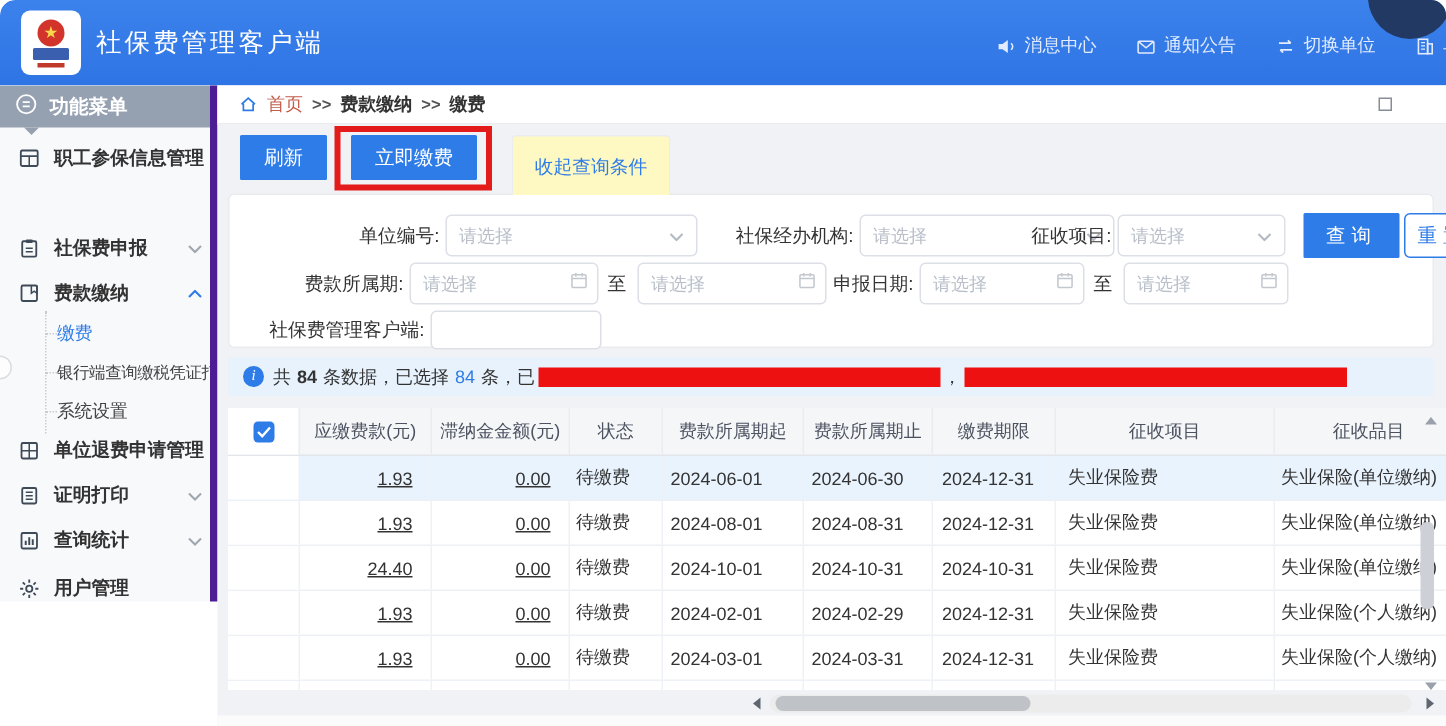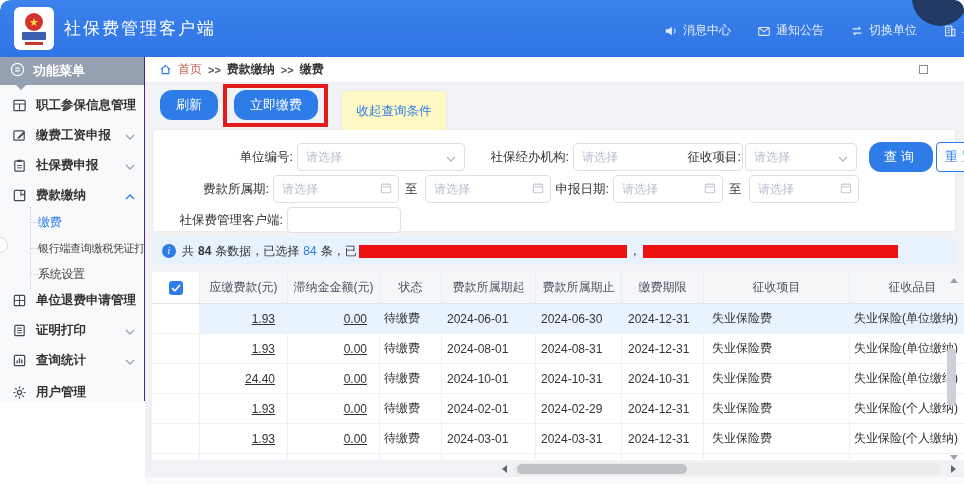--- a/index.html
+++ b/index.html
@@ -22,21 +22,21 @@
     letter-spacing:2px; font-weight:500; }
   .hdr-nav { position:absolute; left:664px; top:22px; display:flex; gap:26px;
     color:#e2ecfe; font-size:12px; white-space:nowrap; }
   .hdr-nav-item { display:flex; align-items:center; gap:5px; cursor:pointer; }
   .hdr-nav-item svg { display:block; }
   .hdr-bubble { position:absolute; left:912px; top:-30px; width:56px; height:56px;
     border-radius:50%; background:#223a63; }
 
   
   .sidebar { position:absolute; left:0; top:57px; width:145px; height:344px;
-    background:#f8f9fb; border-right:1px solid #4c1d95; overflow:hidden; }
+    background:#f8f9fb; border-right:5px solid #4c1d95; overflow:hidden; }
   .menu-band { position:absolute; left:0; top:0; width:145px; height:28px;
     background:#95a0b1; color:#fff; display:flex; align-items:center; gap:8px;
     padding-left:10px; font-size:13px; font-weight:bold; }
   .menu-band-tri { position:absolute; left:16px; top:28px; width:0; height:0;
     border:5px solid transparent; border-top-color:#95a0b1; }
   .s-item { position:absolute; left:0; width:145px; height:30px; display:flex;
     align-items:center; padding-left:12px; cursor:pointer; }
   .s-ico { width:15px; height:15px; color:#3f4a58; flex:0 0 15px; }
   .s-ico svg { display:block; }
   .s-lbl { margin-left:9px; font-size:12.5px; color:#333; font-weight:600;
@@ -63,21 +63,21 @@
     background:#f0f2f5; }
   .crumb-bar { position:absolute; left:0; top:0; width:819px; height:26px;
     background:#fff; border-bottom:1px solid #e9ebee; display:flex;
     align-items:center; padding-left:14px; gap:6px; font-size:12px; }
   .crumb-home { color:#c45c4a; cursor:pointer; }
   .crumb-sep { color:#555; font-size:11px; font-weight:bold; }
   .crumb-item { color:#333; font-weight:700; }
   .win-square { position:absolute; right:36px; top:8px; width:9px; height:9px;
     border:1.5px solid #878d96; background:#fff; }
 
-  .btn { border:none; border-radius:12px; background:#2e7ce8; color:#fff;
+  .btn { border:none; border-radius:1px; background:#2e7ce8; color:#fff;
     font-size:13px; font-family:inherit; cursor:pointer; }
   .btn-refresh { position:absolute; left:15px; top:33px; width:58px; height:30px; }
   .btn-pay { position:absolute; left:89px; top:33px; width:84px; height:30px; z-index:6; }
   .red-annotation { position:absolute; left:78px; top:27px; width:105px; height:43px;
     border:4px solid #e41b1b; z-index:7; pointer-events:none; }
   .tab-toggle { position:absolute; left:196px; top:33px; width:106px; height:40px;
     background:#fef9c3; border:1px solid #eaecef; border-bottom:none;
     border-radius:3px 3px 0 0; color:#2e7ce8; font-size:12.5px; text-align:center;
     line-height:40px; z-index:2; cursor:pointer; }
 
@@ -220,32 +220,20 @@
 
     <div class="s-item" style="top:33px">
       <span class="s-ico">
           <svg width="15" height="15" viewBox="0 0 16 16">
             <rect x="2" y="2.5" width="12" height="11" rx="1" fill="none" stroke="currentColor" stroke-width="1.3"></rect>
             <path d="M2 6.5h12M8 6.5v7" stroke="currentColor" stroke-width="1.1"></path>
           </svg>
         </span>
       <span class="s-lbl">职工参保信息管理</span>
     </div>
-    <div class="s-item" style="top:63px">
-      <span class="s-ico">
-          <svg width="15" height="15" viewBox="0 0 16 16">
-            <rect x="2" y="3" width="11" height="10" rx="1" fill="none" stroke="currentColor" stroke-width="1.3"></rect>
-            <path d="M6 10l6-6 1.5 1.5L8 11l-2.3.4z" fill="currentColor"></path>
-          </svg>
-        </span>
-      <span class="s-lbl">缴费工资申报</span>
-      <span class="chev"><svg width="10" height="6" viewBox="0 0 10 6">
-            <path d="M1 1l4 4 4-4" fill="none" stroke="currentColor" stroke-width="1.4"></path>
-          </svg></span>
-    </div>
     <div class="s-item" style="top:93px">
       <span class="s-ico">
           <svg width="15" height="15" viewBox="0 0 16 16">
             <rect x="3" y="3" width="10" height="11" rx="1" fill="none" stroke="currentColor" stroke-width="1.3"></rect>
             <rect x="5.5" y="1.8" width="5" height="2.4" rx="0.8" fill="currentColor"></rect>
             <path d="M5.5 8h5M5.5 10.5h5" stroke="currentColor" stroke-width="1"></path>
           </svg>
         </span>
       <span class="s-lbl">社保费申报</span>
       <span class="chev"><svg width="10" height="6" viewBox="0 0 10 6">

